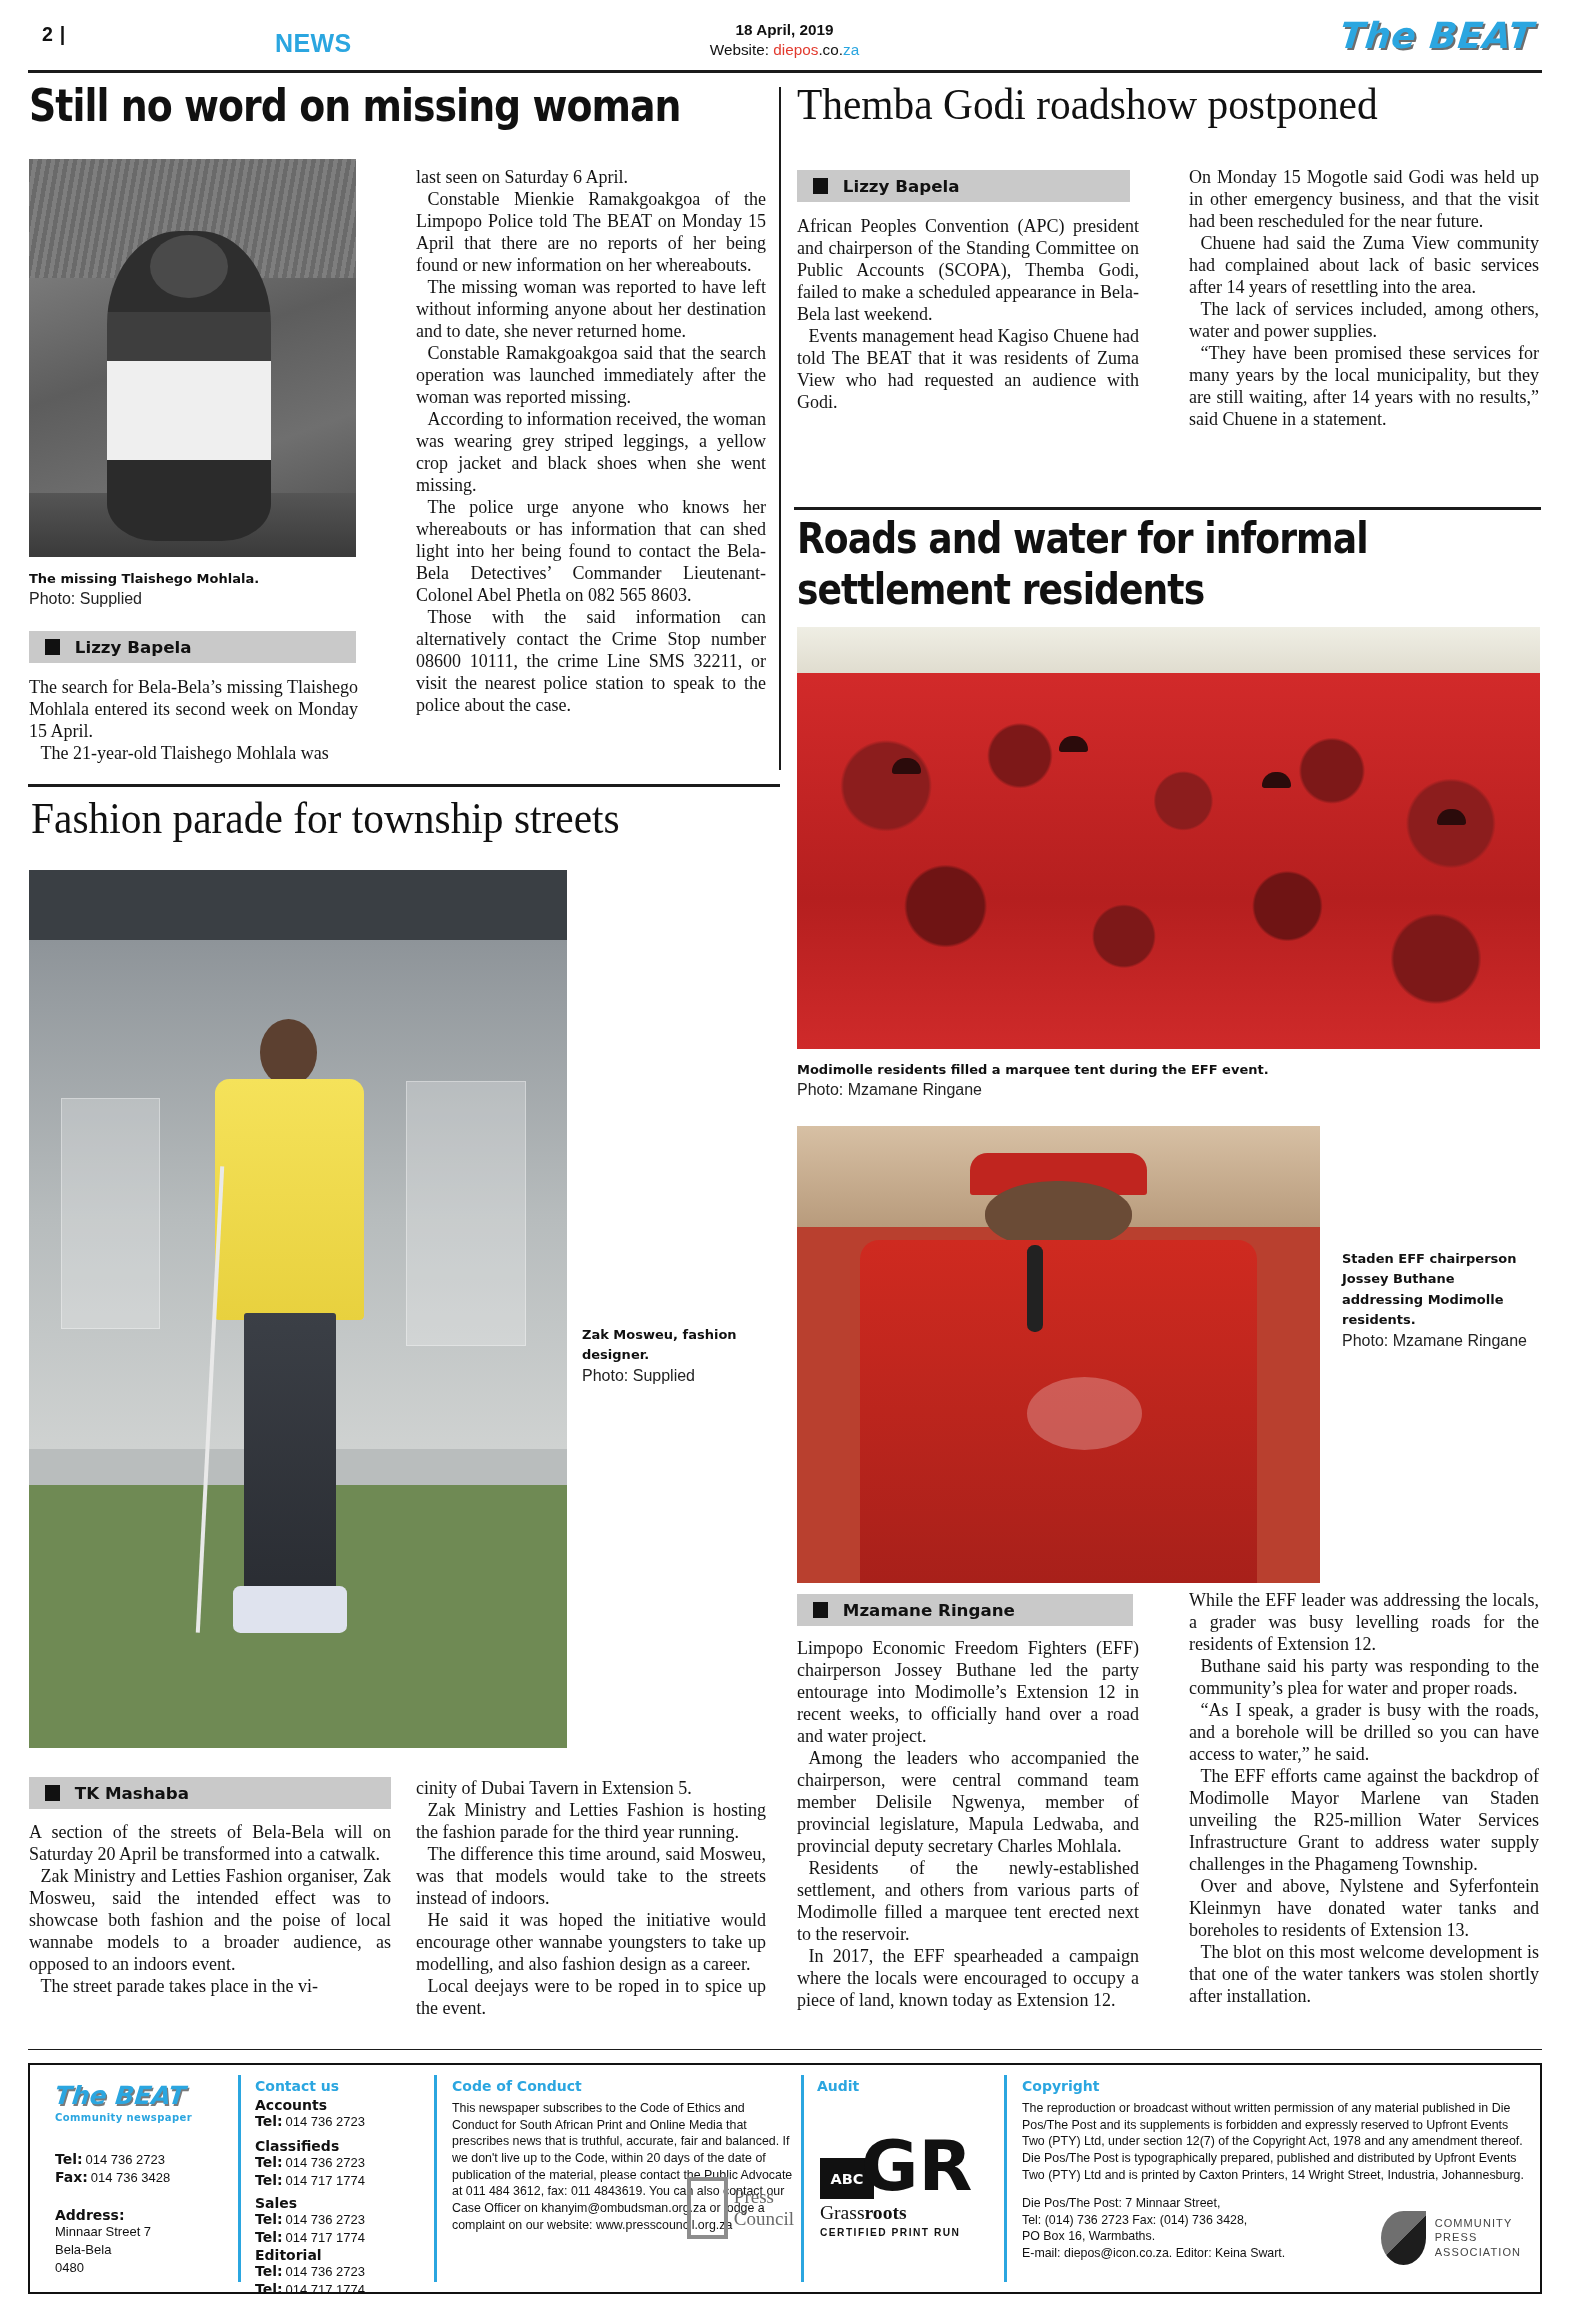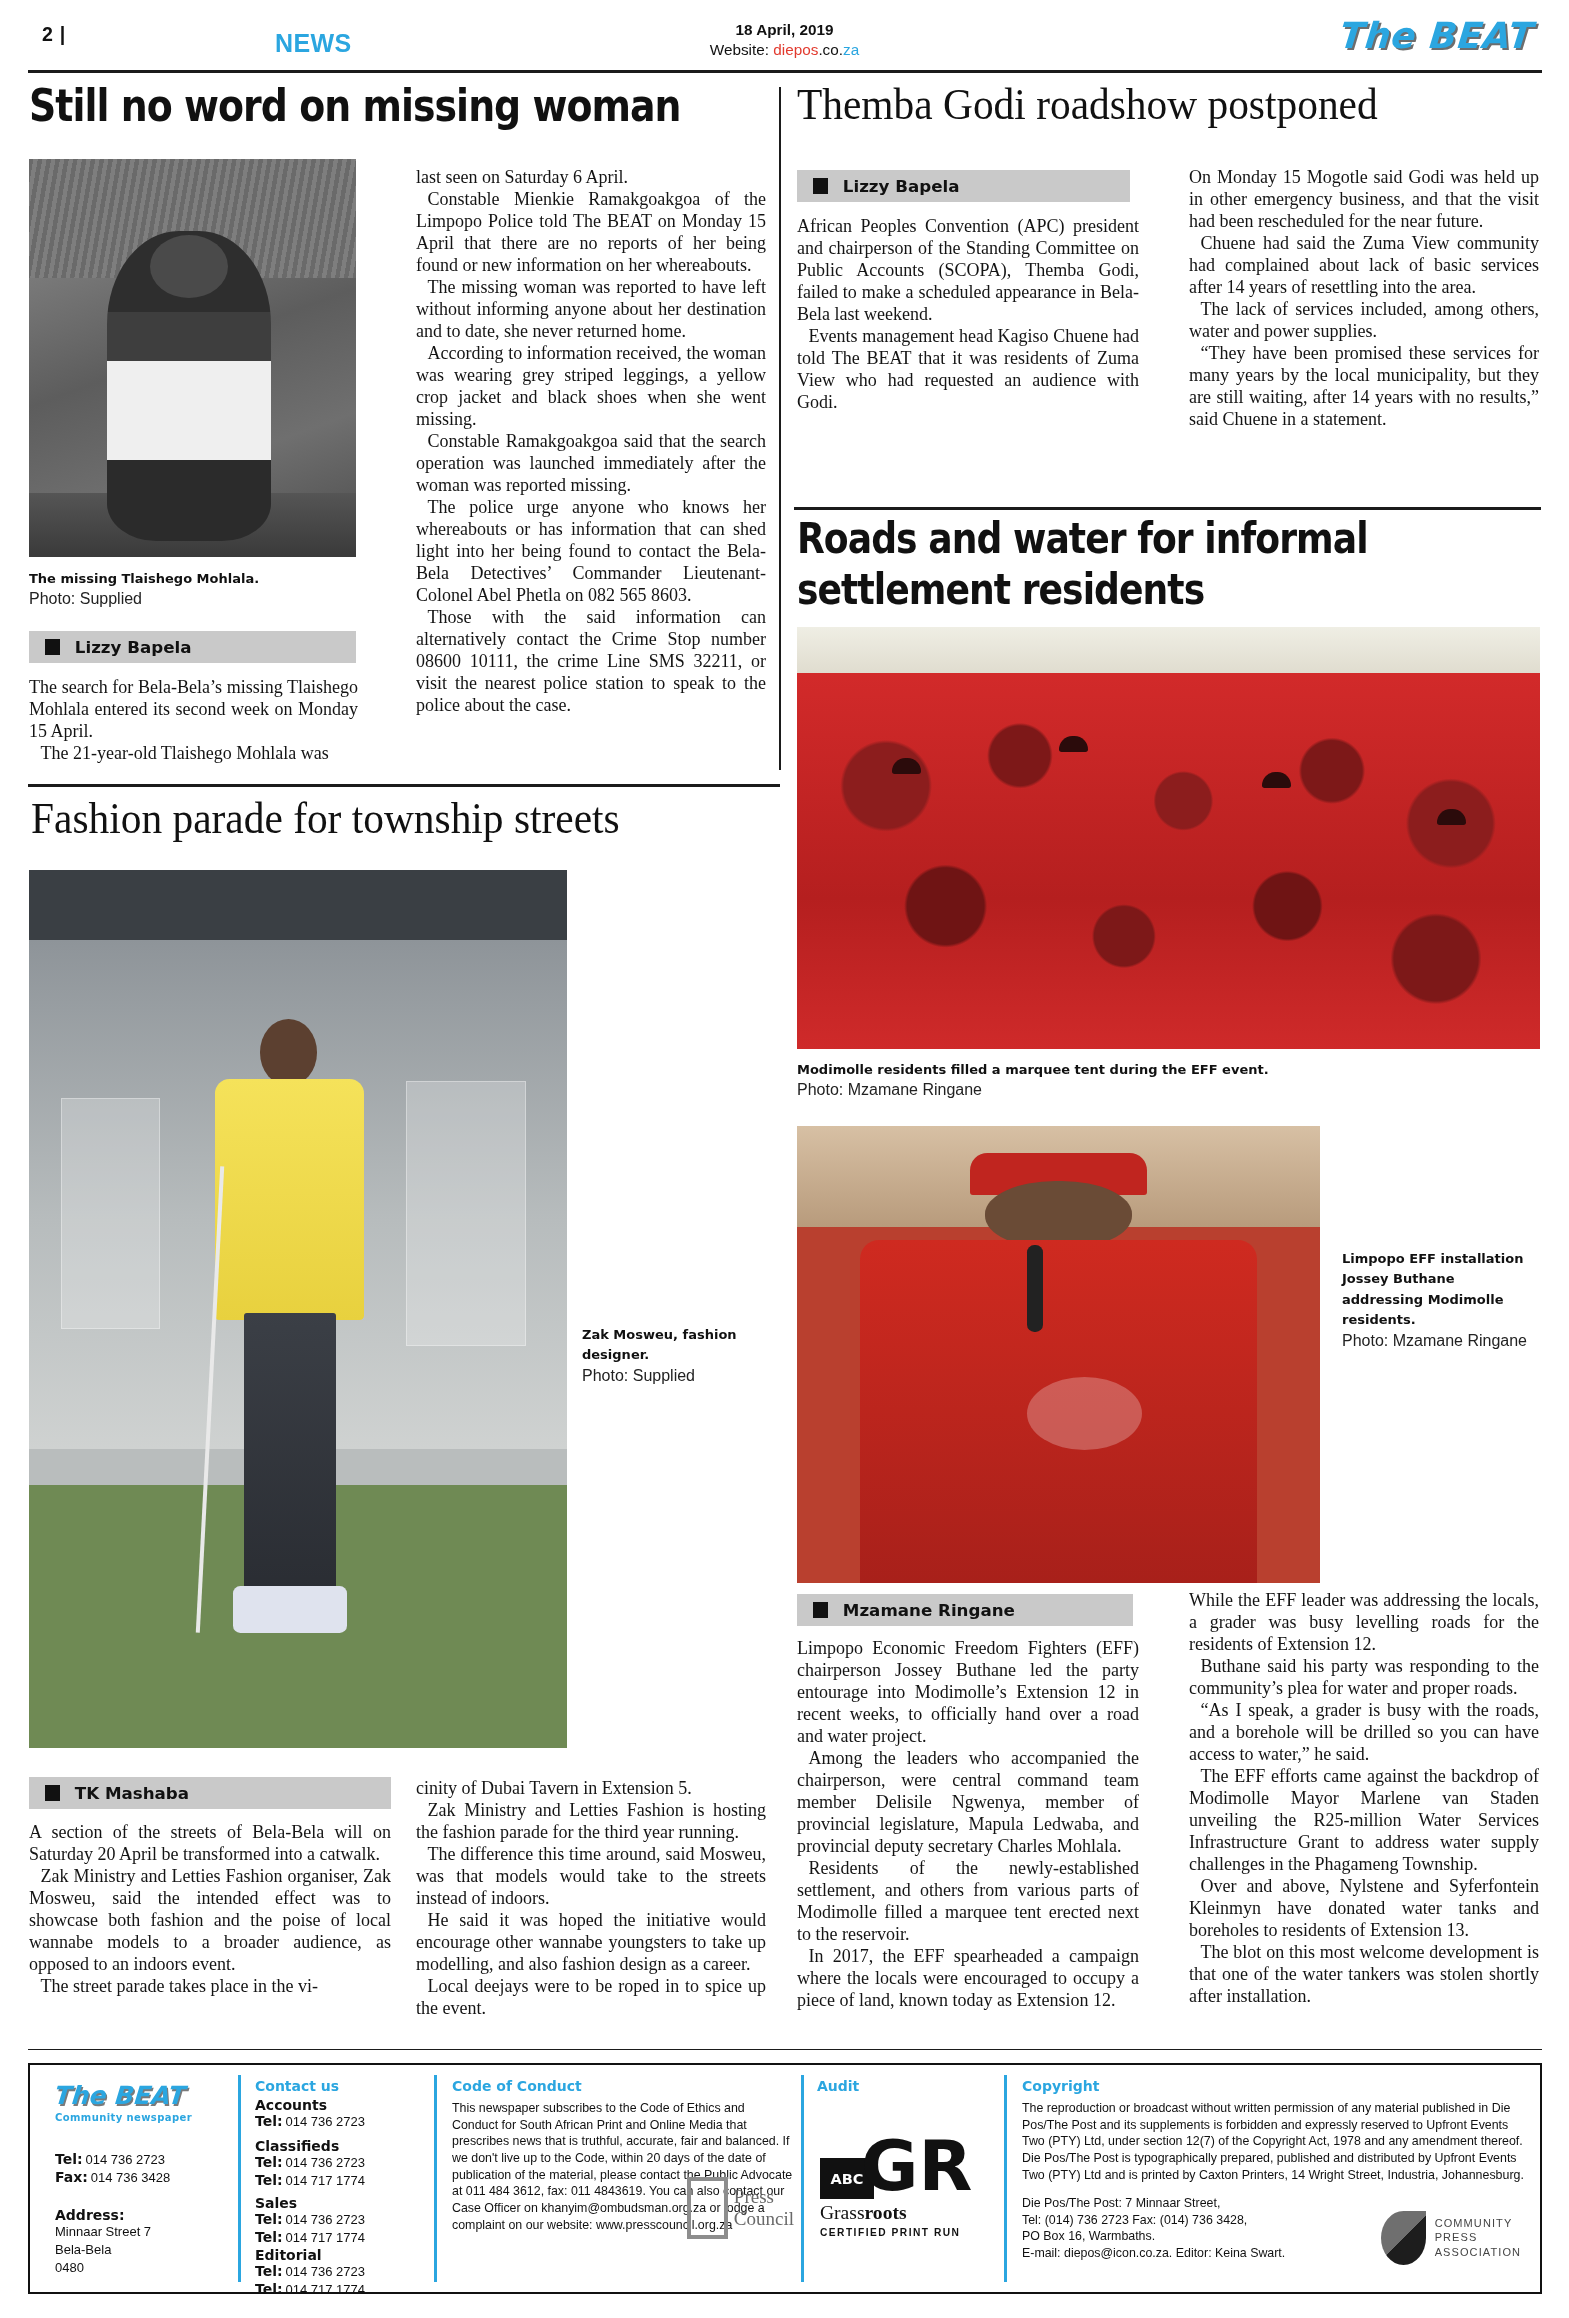--- a/index.html
+++ b/index.html
@@ -167,22 +167,22 @@
 
   <div class="col" style="left:29px;top:676px;width:329px;">
     <p class="first">The search for Bela-Bela’s missing Tlaishego Mohlala entered its second week on Monday 15 April.</p>
     <p>The 21-year-old Tlaishego Mohlala was</p>
   </div>
 
   <div class="col" style="left:416px;top:166px;width:350px;">
     <p class="first">last seen on Saturday 6 April.</p>
     <p>Constable Mienkie Ramakgoakgoa of the Limpopo Police told The BEAT on Monday 15 April that there are no reports of her being found or new information on her whereabouts.</p>
     <p>The missing woman was reported to have left without informing anyone about her destination and to date, she never returned home.</p>
+    <p>Constable Ramakgoakgoa said that the search operation was launched immediately after the woman was reported missing.</p>
     <p>According to information received, the woman was wearing grey striped leggings, a yellow crop jacket and black shoes when she went missing.</p>
-    <p>Constable Ramakgoakgoa said that the search operation was launched immediately after the woman was reported missing.</p>
     <p>The police urge anyone who knows her whereabouts or has information that can shed light into her being found to contact the Bela-Bela Detectives’ Commander Lieutenant-Colonel Abel Phetla on 082 565 8603.</p>
     <p>Those with the said information can alternatively contact the Crime Stop number 08600 10111, the crime Line SMS 32211, or visit the nearest police station to speak to the police about the case.</p>
   </div>
 
   <div class="hl-serif" style="position:absolute;left:797px;top:81px;width:814px;font-size:45px;">Themba Godi roadshow postponed</div>
 
   <div class="byline" style="position:absolute;left:797px;top:170px;width:333px;">
     <span class="sq"></span>
     <span>Lizzy Bapela</span>
   </div>
@@ -221,21 +221,21 @@
   <div class="photo ph4" style="left:797px;top:1126px;width:523px;height:457px;">
     <div class="bg"></div>
     <div class="cap"></div>
     <div class="head"></div>
     <div class="body"></div>
     <div class="mic"></div>
     <div class="logo"></div>
   </div>
 
   <div style="position:absolute;left:1342px;top:1249px;width:198px;">
-    <div class="cap-b">Limpopo EFF installation Jossey Buthane addressing Modimolle residents.</div>
+    <div class="cap-b">Staden EFF chairperson Jossey Buthane addressing Modimolle residents.</div>
     <div class="cap-n">Photo: Mzamane Ringane</div>
   </div>
 
   <div class="byline" style="position:absolute;left:797px;top:1594px;width:336px;">
     <span class="sq"></span>
     <span>Mzamane Ringane</span>
   </div>
 
   <div class="col" style="left:797px;top:1637px;width:342px;">
     <p class="first">Limpopo Economic Freedom Fighters (EFF) chairperson Jossey Buthane led the party entourage into Modimolle’s Extension 12 in recent weeks, to officially hand over a road and water project.</p>

